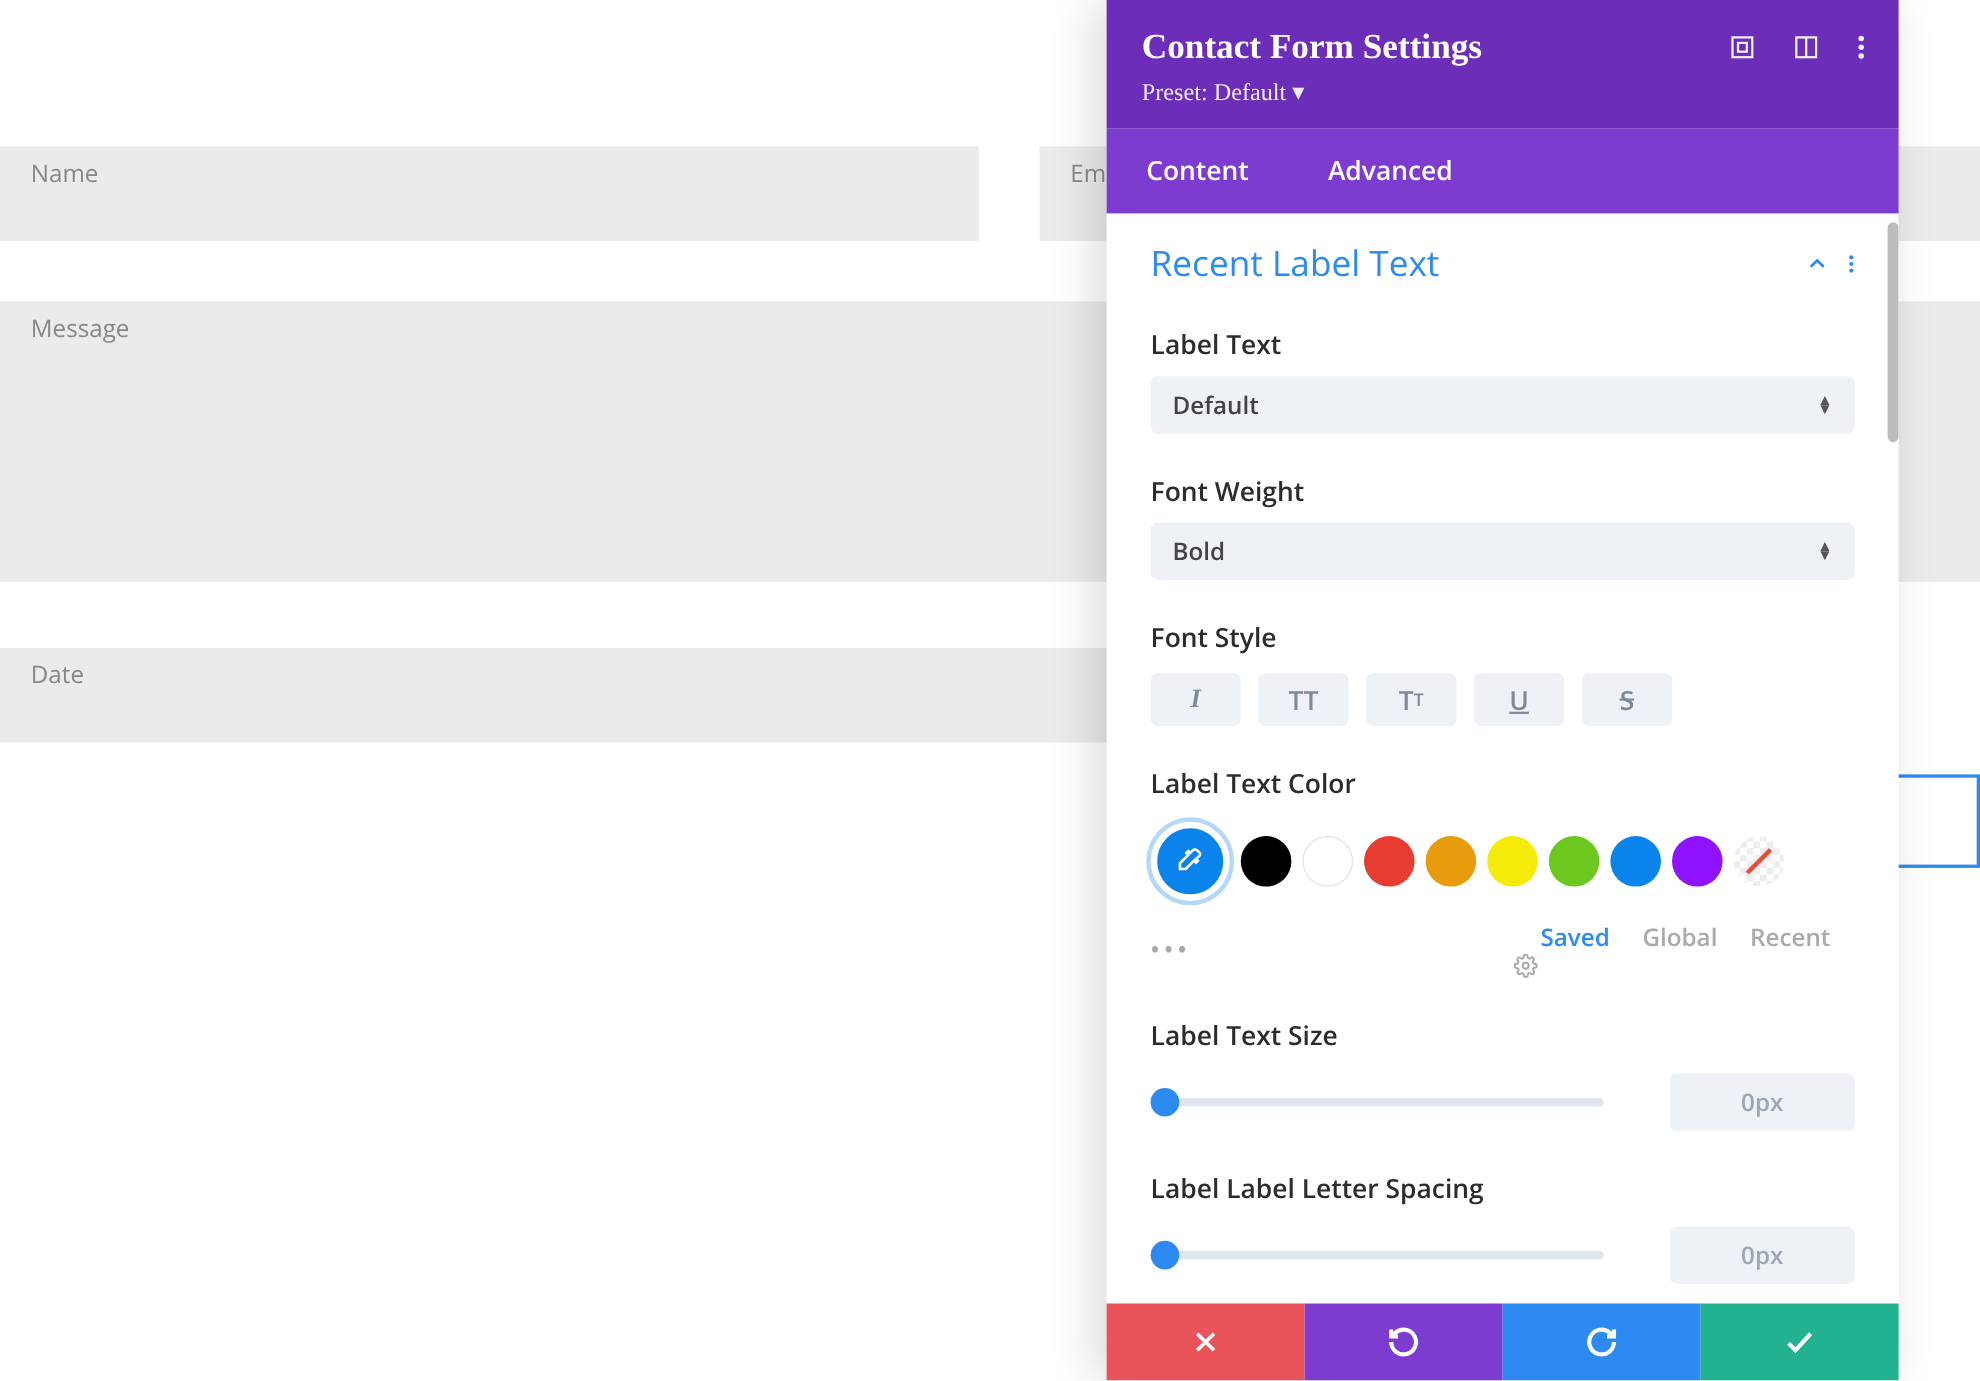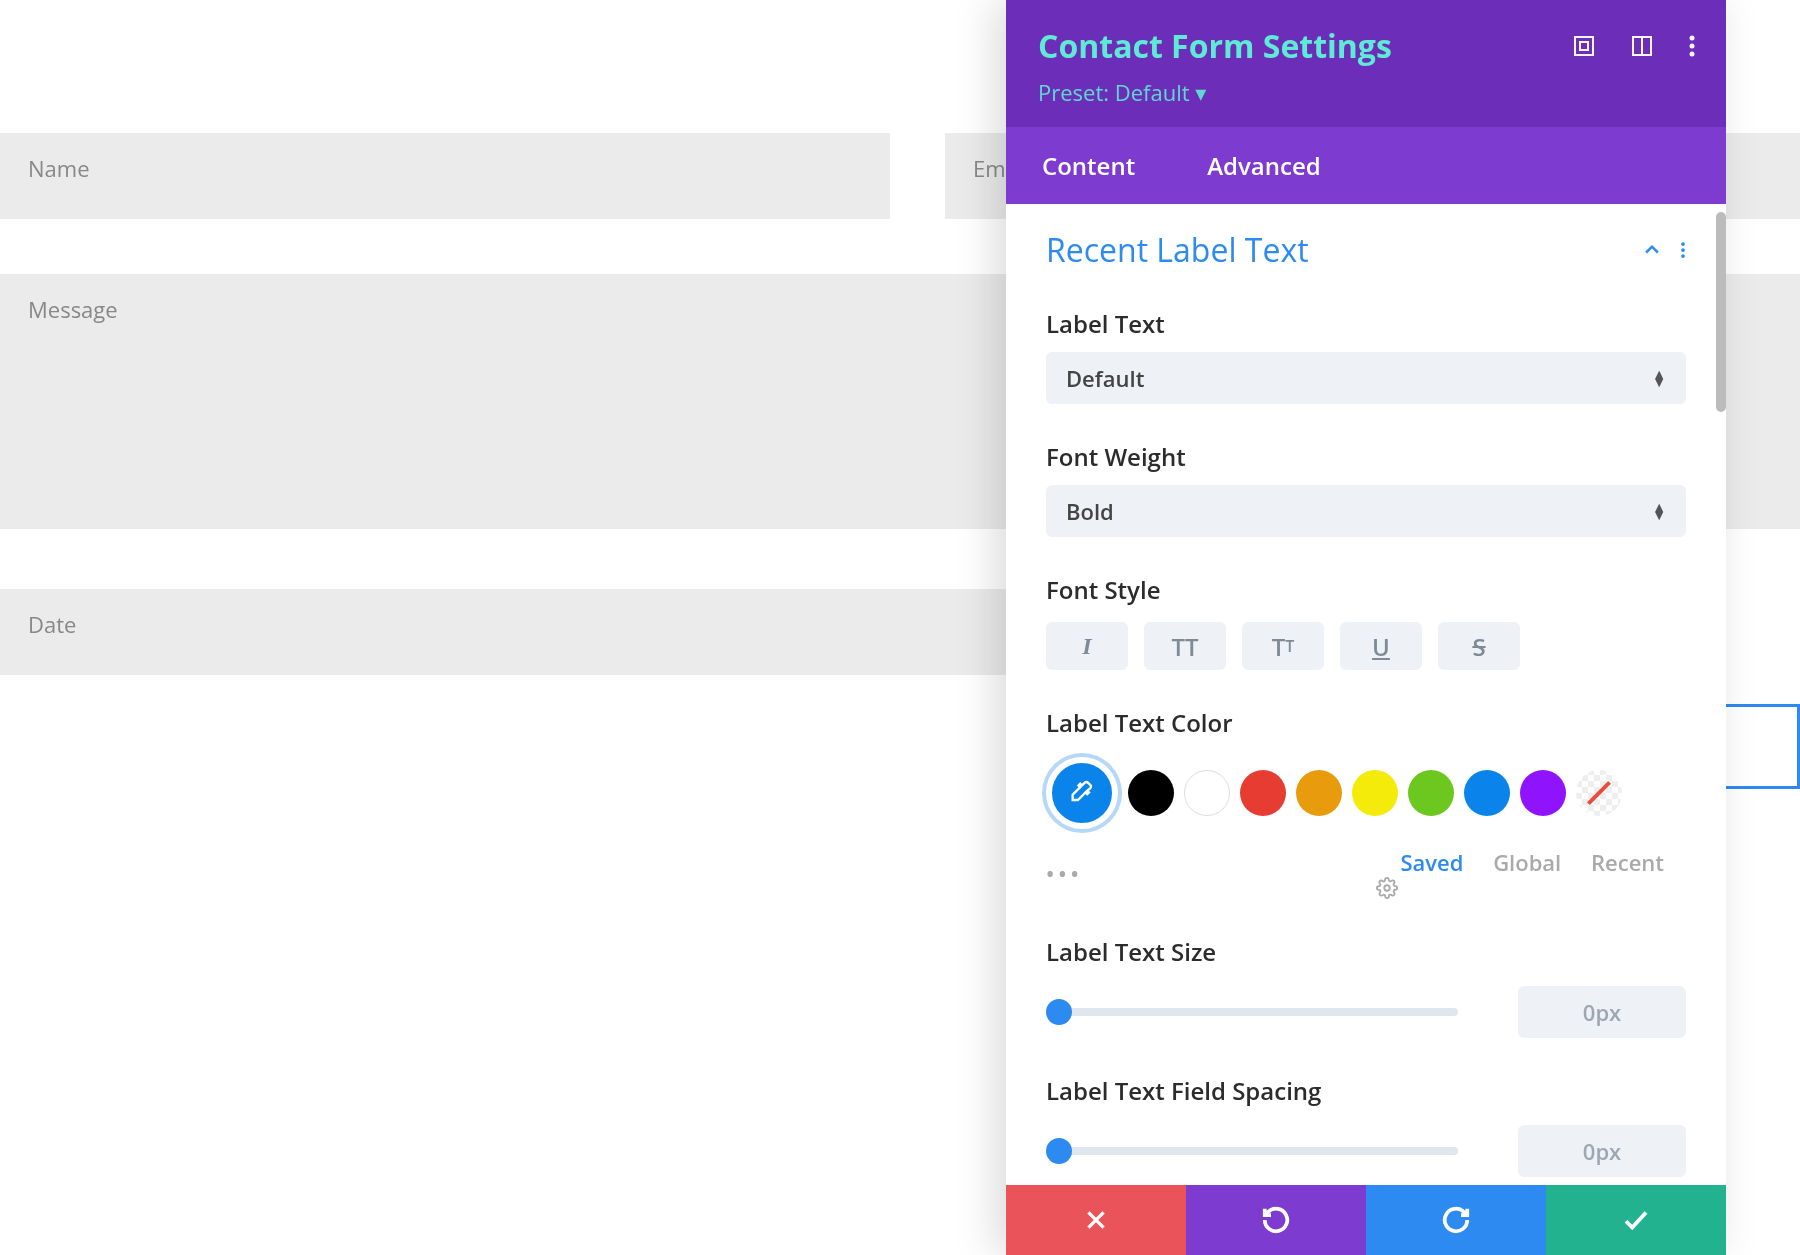--- a/index.html
+++ b/index.html
@@ -18,21 +18,21 @@
     left: 0;
     top: 0;
     width: 1800px;
     height: 1255px;
   }
   .field {
     position: absolute;
     background: #ebebeb;
     color: #888;
     font-size: 22px;
-    padding: 20px 28px;
+    padding: 9px 28px;
     border: none;
   }
   .field-name { left: 0; top: 133px; width: 890px; height: 86px; }
   .field-email { left: 945px; top: 133px; width: 855px; height: 86px; }
   .field-message { left: 0; top: 274px; width: 1800px; height: 255px; resize: both; }
   .field-date { left: 0; top: 589px; width: 1456px; height: 86px; }
   .submit-btn {
     position: absolute;
     left: 1575px;
     top: 704px;
@@ -52,22 +52,23 @@
     position: absolute;
     left: 1006px;
     top: 0;
     width: 720px;
     height: 1255px;
     background: #fff;
     box-shadow: -10px 0 40px rgba(0,0,0,0.15);
   }
   .modal-header {
     background: #6c2eb9;
-    color: #5eead4;
+    color: #ffffff;
     padding: 24px 30px 20px 32px;
+    font-family: Liberation Serif, serif;
   }
   .modal-title-row {
     display: flex;
     align-items: center;
     justify-content: space-between;
   }
   .modal-title {
     font-size: 32px;
     font-weight: 700;
   }
@@ -397,21 +398,21 @@
     </div>
 
     <div class="control-label">Label Text Size</div>
     <div class="slider-row">
       <div class="slider">
           <div class="thumb"></div>
         </div>
       <div class="sizebox">0px</div>
     </div>
 
-    <div class="control-label">Label Text Field Spacing</div>
+    <div class="control-label">Label Label Letter Spacing</div>
     <div class="slider-row">
       <div class="slider">
           <div class="thumb"></div>
         </div>
       <div class="sizebox">0px</div>
     </div>
 
   </div>
 
   <div class="modal-footer">

